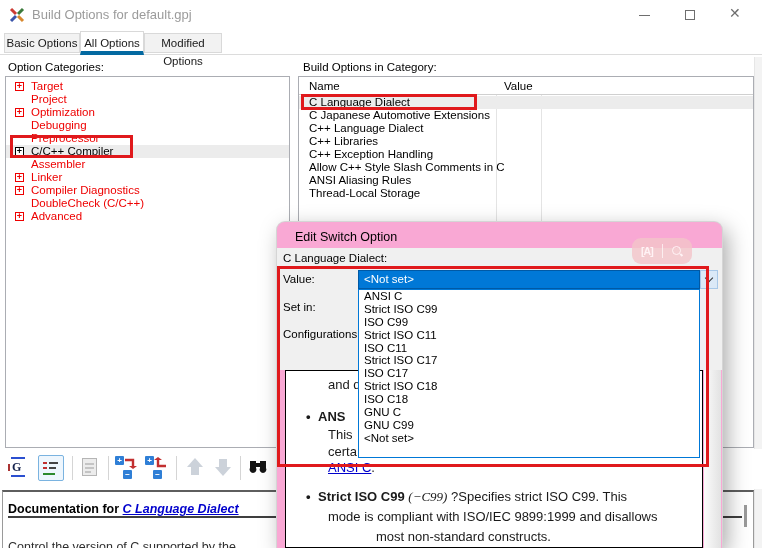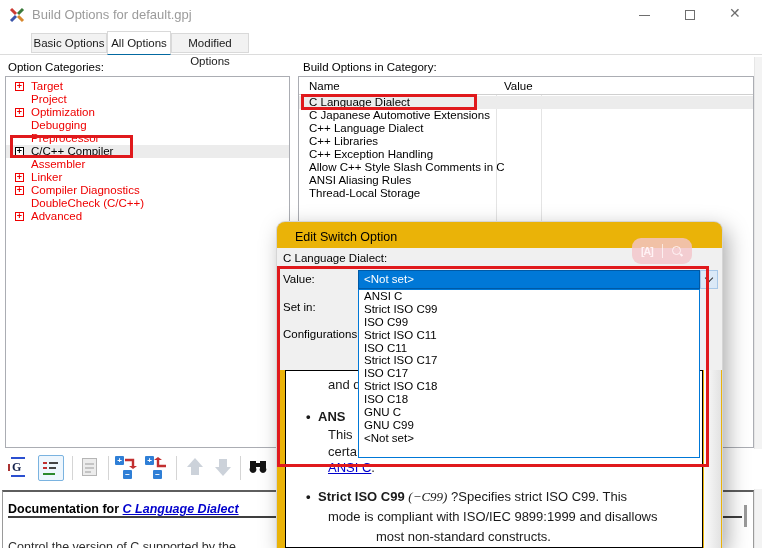--- a/index.html
+++ b/index.html
@@ -17,22 +17,22 @@
   .title-text { left:32px; top:7px; font-size:13px; color:#9b9b9b; white-space:nowrap; }
   .winbtn { top:0; width:34px; height:28px; }
   .btn-min  { left:627px; } .btn-max { left:673px; } .btn-close { left:719px; }
   .glyph-min { left:12px; top:15px; width:11px; height:1px; background:#6e6e6e; }
   .glyph-max { left:12px; top:10px; width:10px; height:10px; border:1px solid #6e6e6e; }
   .glyph-close { left:10px; top:5px; font-size:14px; color:#6e6e6e; }
 
   
   .tabstrip { left:0; top:30px; width:762px; height:25px; background:#fff; border-bottom:1px solid #dcdcdc; }
   .tab { position:absolute; top:3px; height:20px; background:#f2f2f2; border:1px solid #d9d9d9;
-         font-size:11.5px; line-height:18px; text-align:center; color:#1a1a1a;margin-left:27px; }
-  .tab.active { top:1px; height:24px; background:#fff; border-bottom:1px solid #0369a1; z-index:2; line-height:22px; }
+         font-size:11.5px; line-height:18px; text-align:center; color:#1a1a1a; }
+  .tab.active { top:1px; height:24px; background:#fff; border-bottom:4px solid #0369a1; z-index:2; line-height:22px; }
   .tab-basic { left:4px; width:76px; }
   .tab-all { left:80px; width:64px; }
   .tab-modified { left:144px; width:78px; }
 
   .panel-label { font-size:11.5px; color:#000; white-space:nowrap; }
 
   
   .listbox { left:5px; top:76px; width:285px; height:372px; border:1px solid #abadb3; background:#fff; padding-top:3px; }
   .tree-row { position:relative; height:13px; font-size:11.5px; line-height:13px; white-space:nowrap; }
   .tree-row.red { color:#ee0000; }
@@ -74,21 +74,21 @@
   
   .docpane { left:2px; top:490px; width:752px; height:58px; background:#fff;
              border-top:2px solid #5e5e5e; border-left:1px solid #9a9a9a; border-right:1px solid #9a9a9a; }
   .docbar-text { left:8px; top:496px; font-size:12.5px; font-weight:bold; white-space:nowrap; z-index:1;margin-top:6px; }
   .doc-link { color:#0000cc; font-style:italic; text-decoration:underline; }
   .doc-rule { left:8px; top:516px; width:734px; height:2px; background:#3f3f3f; z-index:1; }
   .doc-partial { left:8px; top:540px; font-size:12.5px; color:#2e2e2e; white-space:nowrap; z-index:1; }
   .doc-thumb { left:744px; top:505px; width:3px; height:22px; background:#9a9a9a; z-index:1; }
 
   
-  .popup { left:277px; top:222px; width:445px; height:326px; background:#eab308;
+  .popup { left:277px; top:222px; width:445px; height:326px; background:#f9a8d4;
            border-radius:8px 8px 0 0; box-shadow:0 0 0 1px #d5d5d5, 5px 7px 22px rgba(0,0,0,.35); z-index:10; }
   .popup-title { position:absolute; left:18px; top:8px; font-size:12.5px; color:#000; }
   .popup-gray { position:absolute; left:0; top:26px; width:100%; height:122px; background:#f0f0f0; }
   .p-label { position:absolute; font-size:11.5px; color:#000; white-space:nowrap; }
   .combo-field { position:absolute; left:81px; top:48px; width:342px; height:19px; background:#0078d7;
                  border:1px solid #0059a5; color:#fff; font-size:11.5px; line-height:17px; padding-left:5px; z-index:6; }
   .combo-btn { position:absolute; left:423px; top:48px; width:18px; height:19px; background:#dbe9f7; border:1px solid #a8c8e8; z-index:6; }
   .chev { position:absolute; left:5px; top:4px; width:6px; height:6px; border-right:1.6px solid #333; border-bottom:1.6px solid #333; transform:rotate(45deg); }
   .dropdown { position:absolute; left:81px; top:67px; width:342px; height:169px; background:#fff; border:1px solid #0078d7; z-index:5; }
   .dd-item { height:12.9px; font-size:11.5px; line-height:12.9px; padding-left:5px; color:#000; white-space:nowrap; }

